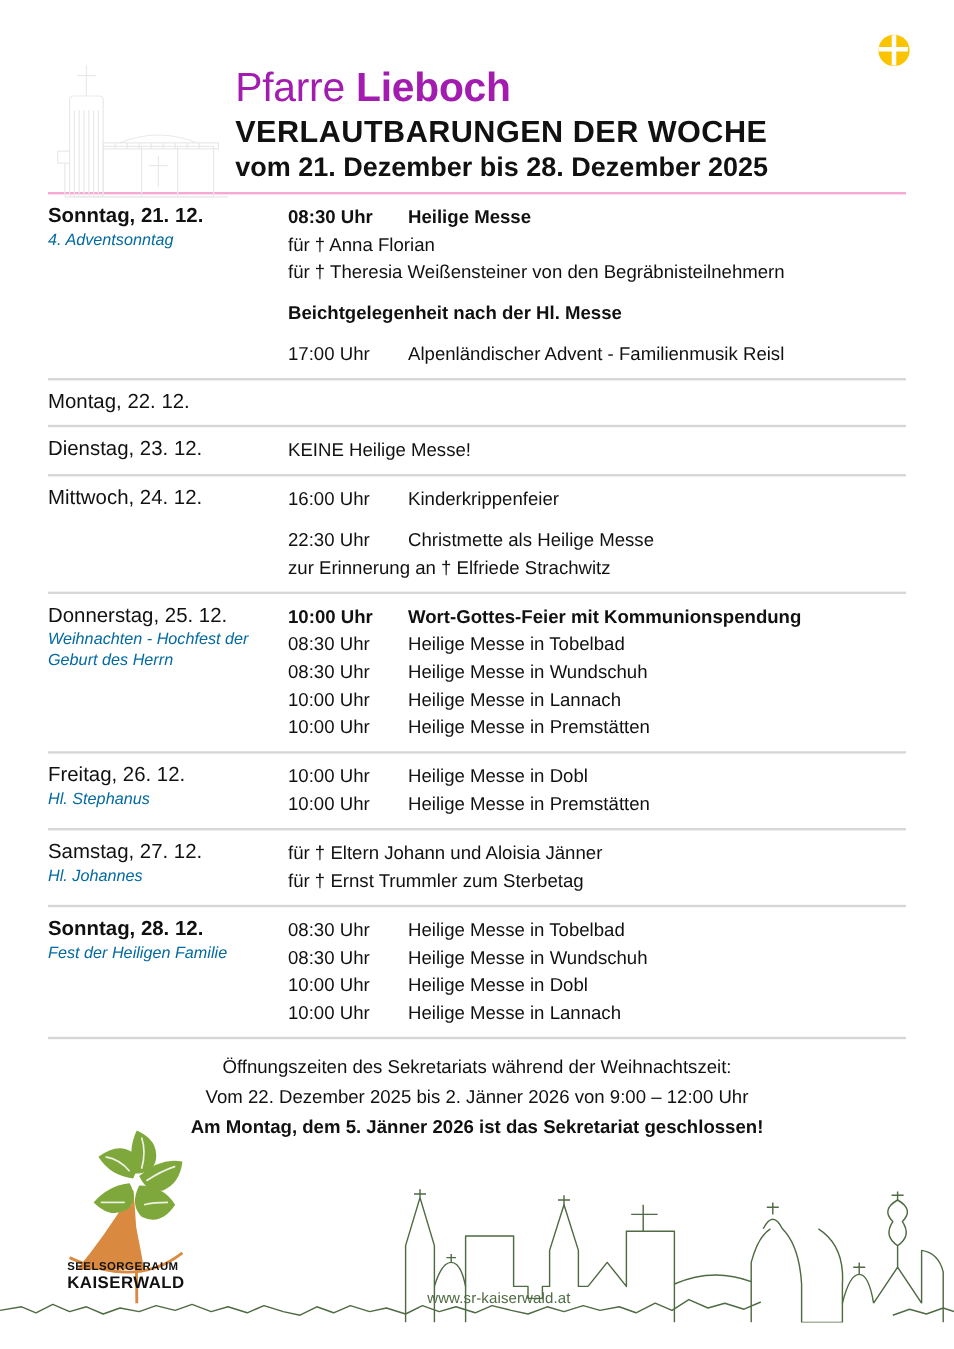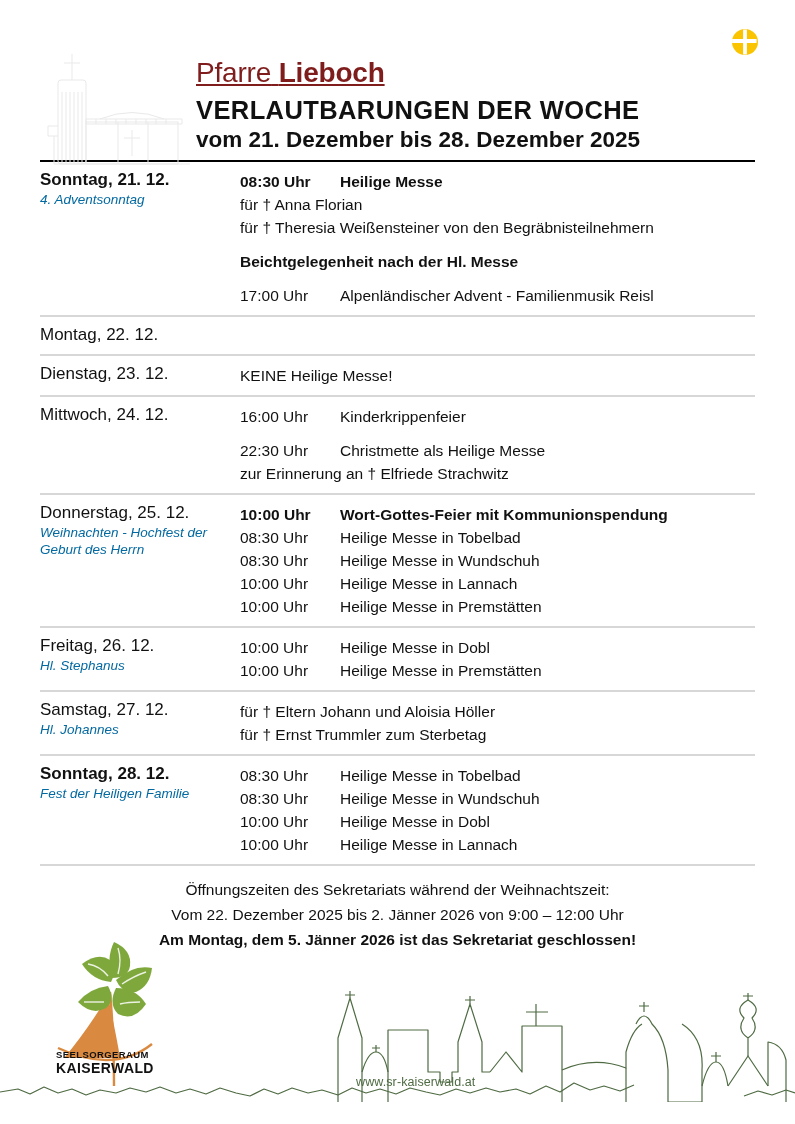--- a/index.html
+++ b/index.html
@@ -46,27 +46,26 @@
     height: 30px;
   }
 
   .title-block {
     position: absolute;
     left: 196px;
     top: 53px;
   }
 
   .title-main {
-    font-size: 28px;
+    font-size: 34px;
     line-height: 40px;
-    color: #7f1d1d;
+    color: #a21caf;
     font-weight: 300;
     letter-spacing: -0.2px;
     white-space: nowrap;
-    text-decoration: underline;
   }
   .title-main .strong { font-weight: 700; }
 
   .title-sub {
     font-size: 25.5px;
     line-height: 30px;
     font-weight: 700;
     letter-spacing: 0.4px;
     color: #111111;
     margin-top: 2px;
@@ -79,21 +78,21 @@
     font-weight: 700;
     letter-spacing: 0px;
     color: #111111;
     margin-top: 1px;
     white-space: nowrap;
   }
 
   
   .schedule {
     margin: 0 40px;
-    border-top: 2px solid #000000;
+    border-top: 2px solid #f9a8d4;
   }
 
   .day-row {
     display: flex;
     align-items: flex-start;
     border-bottom: 2px solid #d7d7d7;
     padding: 7px 0 8px 0;
   }
 
   .day-col {
@@ -334,21 +333,21 @@
             <div class="event-desc">Heilige Messe in Premstätten</div>
           </div>
         </div>
       </div>
       <div class="day-row">
         <div class="day-col">
           <div class="day-name">Samstag, 27. 12.</div>
           <div class="day-note">Hl. Johannes</div>
         </div>
         <div class="events-col">
-          <div class="event-plain">für † Eltern Johann und Aloisia Höller</div>
+          <div class="event-plain">für † Eltern Johann und Aloisia Jänner</div>
           <div class="event-plain">für † Ernst Trummler zum Sterbetag</div>
         </div>
       </div>
       <div class="day-row">
         <div class="day-col">
           <div class="day-name bold">Sonntag, 28. 12.</div>
           <div class="day-note">Fest der Heiligen Familie</div>
         </div>
         <div class="events-col">
           <div class="event">

